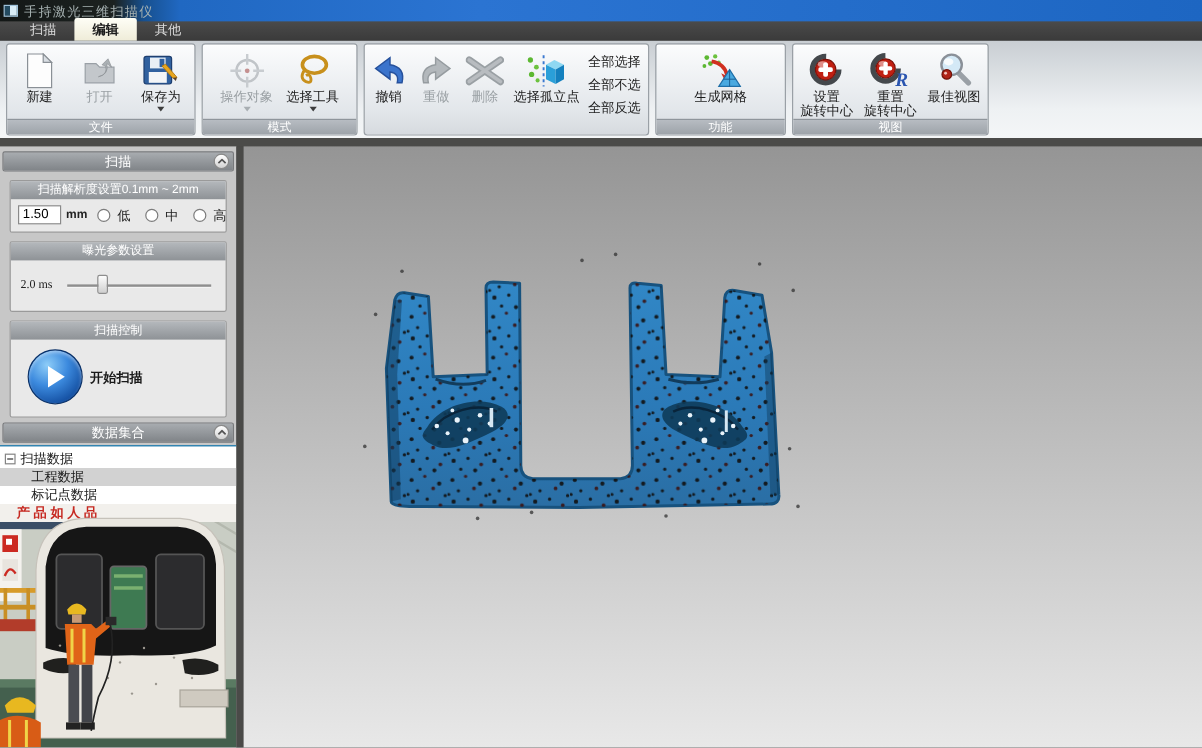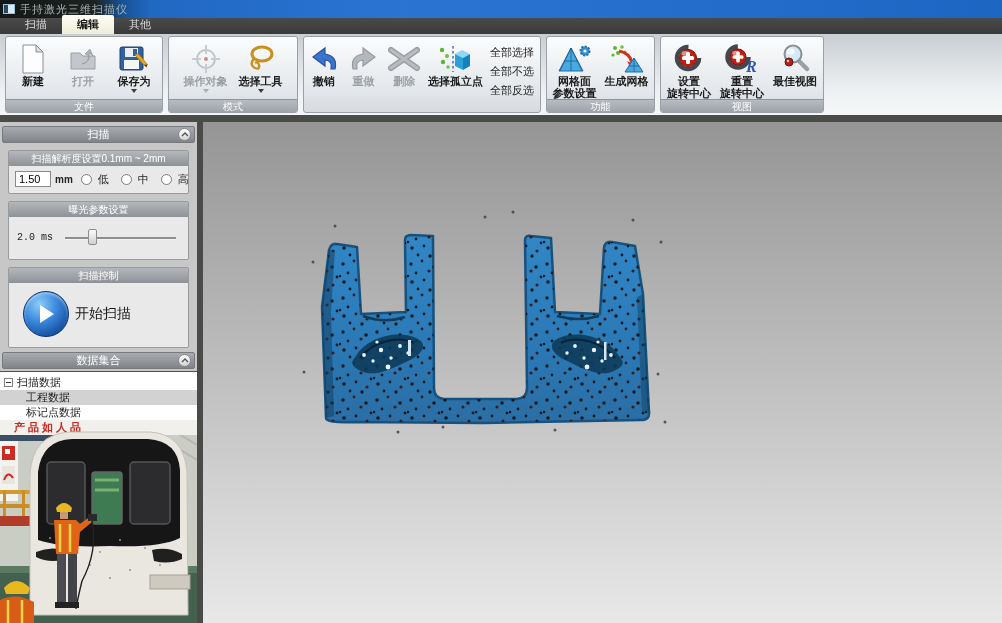--- a/index.html
+++ b/index.html
@@ -19,21 +19,21 @@
 
   
   .ribbon { height:81px; flex:0 0 81px; background:linear-gradient(#c9ced3,#eef1f3 70%,#f4f6f7); display:flex; align-items:stretch; padding:2px 0 2px 5px; }
   .rgroup { border:1px solid #9aa0a6; border-radius:3px; margin-right:5px; display:flex; flex-direction:column;
     background:linear-gradient(#fbfcfd,#e2e6ea 75%,#d6dadf); box-shadow:inset 0 1px 0 #fff; overflow:hidden; }
   .rgroup .rbody { flex:1; display:flex; align-items:flex-start; justify-content:center; padding-top:2px; }
   .rgroup .rcaption { height:13px; background:linear-gradient(#b7bcc2,#9da3a9); border-top:1px solid #8f959b;
     color:#fff; font-size:10px; text-align:center; line-height:13px; }
   .rbtn { display:flex; flex-direction:column; align-items:center; padding:3px 3px 0 3px; cursor:default; }
   .rbtn .ric { height:33px; display:flex; align-items:center; justify-content:center; }
-  .rbtn .rlab { font-size:11px; line-height:12px; color:#1c1c1c; text-align:right; white-space:nowrap;font-weight:bold; }
+  .rbtn .rlab { font-size:11px; line-height:12px; color:#1c1c1c; text-align:right; white-space:nowrap; }
   .rbtn.disabled .rlab { color:#9aa0a4; }
   .drop { width:0; height:0; border:3px solid transparent; border-top:4px solid #3c3c3c; margin-top:2px; }
   .rbtn.disabled .drop { border-top-color:#a8aeb2; }
   .txtbtns { display:flex; flex-direction:column; justify-content:center; padding:4px 6px 0 4px; }
   .txtbtn { font-size:11px; color:#1c1c1c; line-height:19px; white-space:nowrap; cursor:default; }
 
   .ribbon-shadow { height:7px; flex:0 0 7px; background:#4b4b49; }
 
   
   .body { flex:1; display:flex; min-height:0; }
@@ -51,31 +51,31 @@
   .ibox .ihead { height:15px; background:linear-gradient(#b4b8bc,#8e9296); color:#fff; font-size:10px; text-align:center; line-height:15px; }
   .resrow { display:flex; align-items:center; padding:5px 6px 6px 6px; gap:4px; }
   .resrow input { width:36px; height:16px; font-size:11px; font-family:"Liberation Sans",sans-serif; border:1px solid #8a8a8a; padding-left:3px; background:#fff; }
   .unit { font-size:10px; font-weight:bold; color:#222; margin-right:4px; }
   .radio { width:11px; height:11px; border-radius:50%; border:1px solid #7c7c7c; background:#fff; flex:0 0 11px; }
   .radio.checked::after { content:""; display:block; width:5px; height:5px; border-radius:50%; background:#2a5fc0; margin:2px; }
   .radio.disabled { border-color:#b2b2b2; }
   .rlabel { font-size:11px; color:#222; margin-right:8px; margin-left:2px; }
   .rlabel.disabled { color:#a0a0a0; }
   .exprow { display:flex; align-items:center; padding:12px 8px 14px 8px; }
-  .expval { font-size:10px; font-family:Liberation Mono, monospace; color:#222; margin-right:12px; }
+  .expval { font-size:10px; font-family:Liberation Serif, serif; color:#222; margin-right:12px; }
   .slider { position:relative; flex:1; height:16px; }
   .slider .track { position:absolute; left:0; right:4px; top:8px; height:2px; background:#8e8e8e; box-shadow:0 1px 0 #f4f4f4; }
   .slider .thumb { position:absolute; left:20%; top:0; width:9px; height:16px; background:linear-gradient(#fdfdfd,#cfcfcf); border:1px solid #8e8e8e; border-radius:2px; }
   .ctrlrow { display:flex; align-items:center; padding:8px 6px 10px 6px; }
   .ctrlradios { display:flex; flex-direction:column; gap:10px; }
   .ctrlline { display:flex; align-items:center; }
   .playbtn { width:46px; height:46px; border-radius:50%; margin:0 6px 0 8px;
     background:radial-gradient(circle at 35% 28%, #8ecdf8 0%, #3c8ade 40%, #0c4496 85%, #062c66 100%);
     border:1px solid #0a3168; display:flex; align-items:center; justify-content:center; box-shadow:inset 0 2px 3px rgba(255,255,255,.45); }
-  .startlab { font-size:14px; font-weight:normal; color:#1a1a1a; }
+  .startlab { font-size:11px; font-weight:bold; color:#1a1a1a; }
 
   
   .treebox { margin-top:2px; background:#fff; border-top:1px solid #0369a1; height:68px; font-size:11px; color:#1a1a1a; padding-top:3px; }
   .trow { display:flex; align-items:center; height:15px; padding-left:4px; }
   .trow.child { padding-left:26px; }
   .trow.selected { background:#d2d2d2; }
   .expander { width:9px; height:9px; border:1px solid #848484; background:#fff; margin-right:4px; position:relative; flex:0 0 9px; }
   .expander::after { content:""; position:absolute; left:1px; right:1px; top:3px; height:1px; background:#333; }
 
   .photo { margin-top:auto; height:203px; flex:0 0 203px; overflow:hidden; }
@@ -213,32 +213,20 @@
         <div class="txtbtns">
           <span class="txtbtn">全部选择</span>
           <span class="txtbtn">全部不选</span>
           <span class="txtbtn">全部反选</span>
         </div>
       </div>
     </div>
 
     <div class="rgroup" style="width:109px">
       <div class="rbody">
-        <div class="rbtn" style="width:52px">
-          <span class="ric">
-            <svg width="34" height="30">
-              <polygon points="13,4 25,27 1,27" fill="#49a9e0" stroke="#1f6fa8"></polygon>
-              <path d="M13,4 L13,27 M6,17 L20,17 M13,4 L2,27 M13,4 L24,27" stroke="#1a5f93" stroke-width="0.8" fill="none"></path>
-              <circle cx="27" cy="7" r="4.5" fill="#3a8fd0" stroke="#1f6fa8" stroke-dasharray="2,1.4" stroke-width="2"></circle>
-                <circle cx="27" cy="7" r="1.6" fill="#e8f4fc"></circle>
-            </svg>
-          </span>
-          <span class="rlab">网格面</span>
-          <span class="rlab">参数设置</span>
-        </div>
         <div class="rbtn" style="width:52px">
           <span class="ric">
             <svg width="34" height="30">
               <circle cx="5" cy="4" r="2" fill="#5cb832"></circle>
                 <circle cx="12" cy="3" r="1.8" fill="#6cc23e"></circle>
                 <circle cx="8" cy="9" r="2" fill="#5cb832"></circle>
                 <circle cx="15" cy="8" r="1.6" fill="#6cc23e"></circle>
                 <circle cx="3" cy="11" r="1.6" fill="#5cb832"></circle>
               <path d="M9,7 Q20,9 22,19" fill="none" stroke="#d03020" stroke-width="3"></path>
                 <polygon points="17,17 27,22 21,25" fill="#d03020"></polygon>

